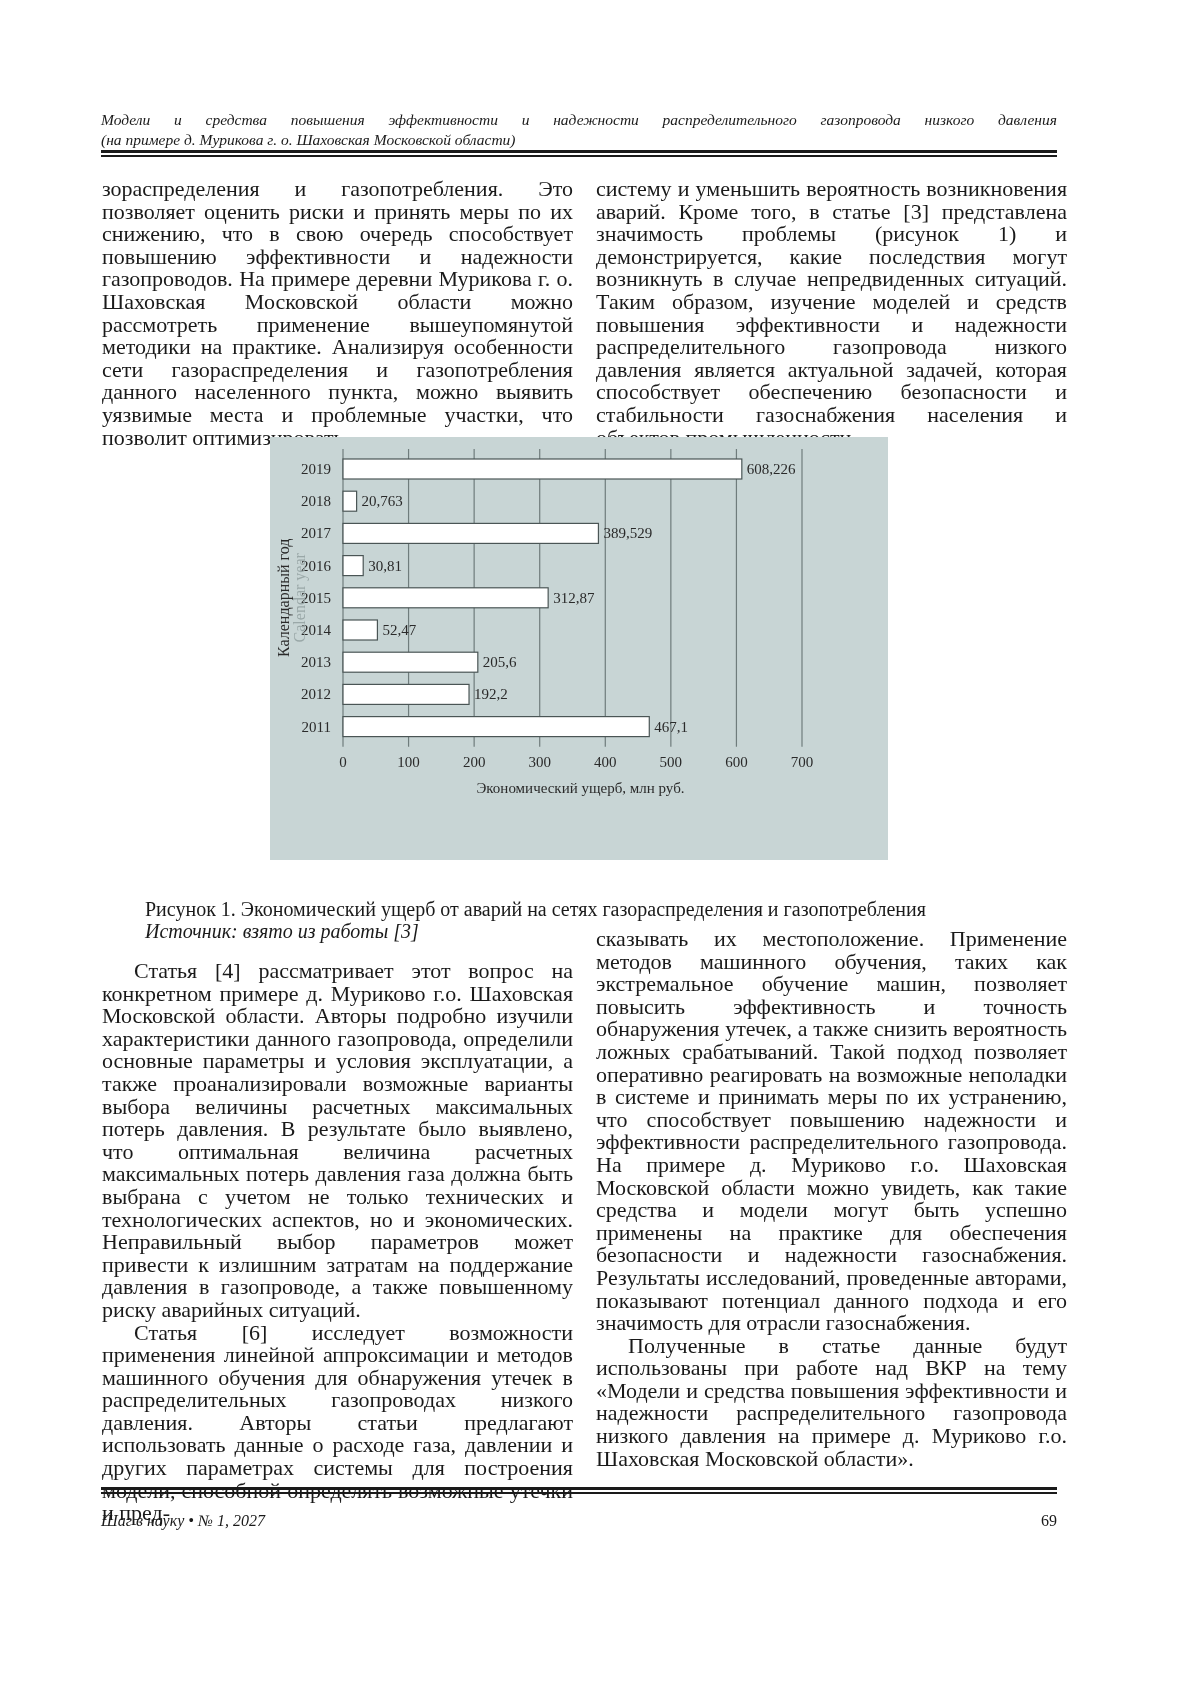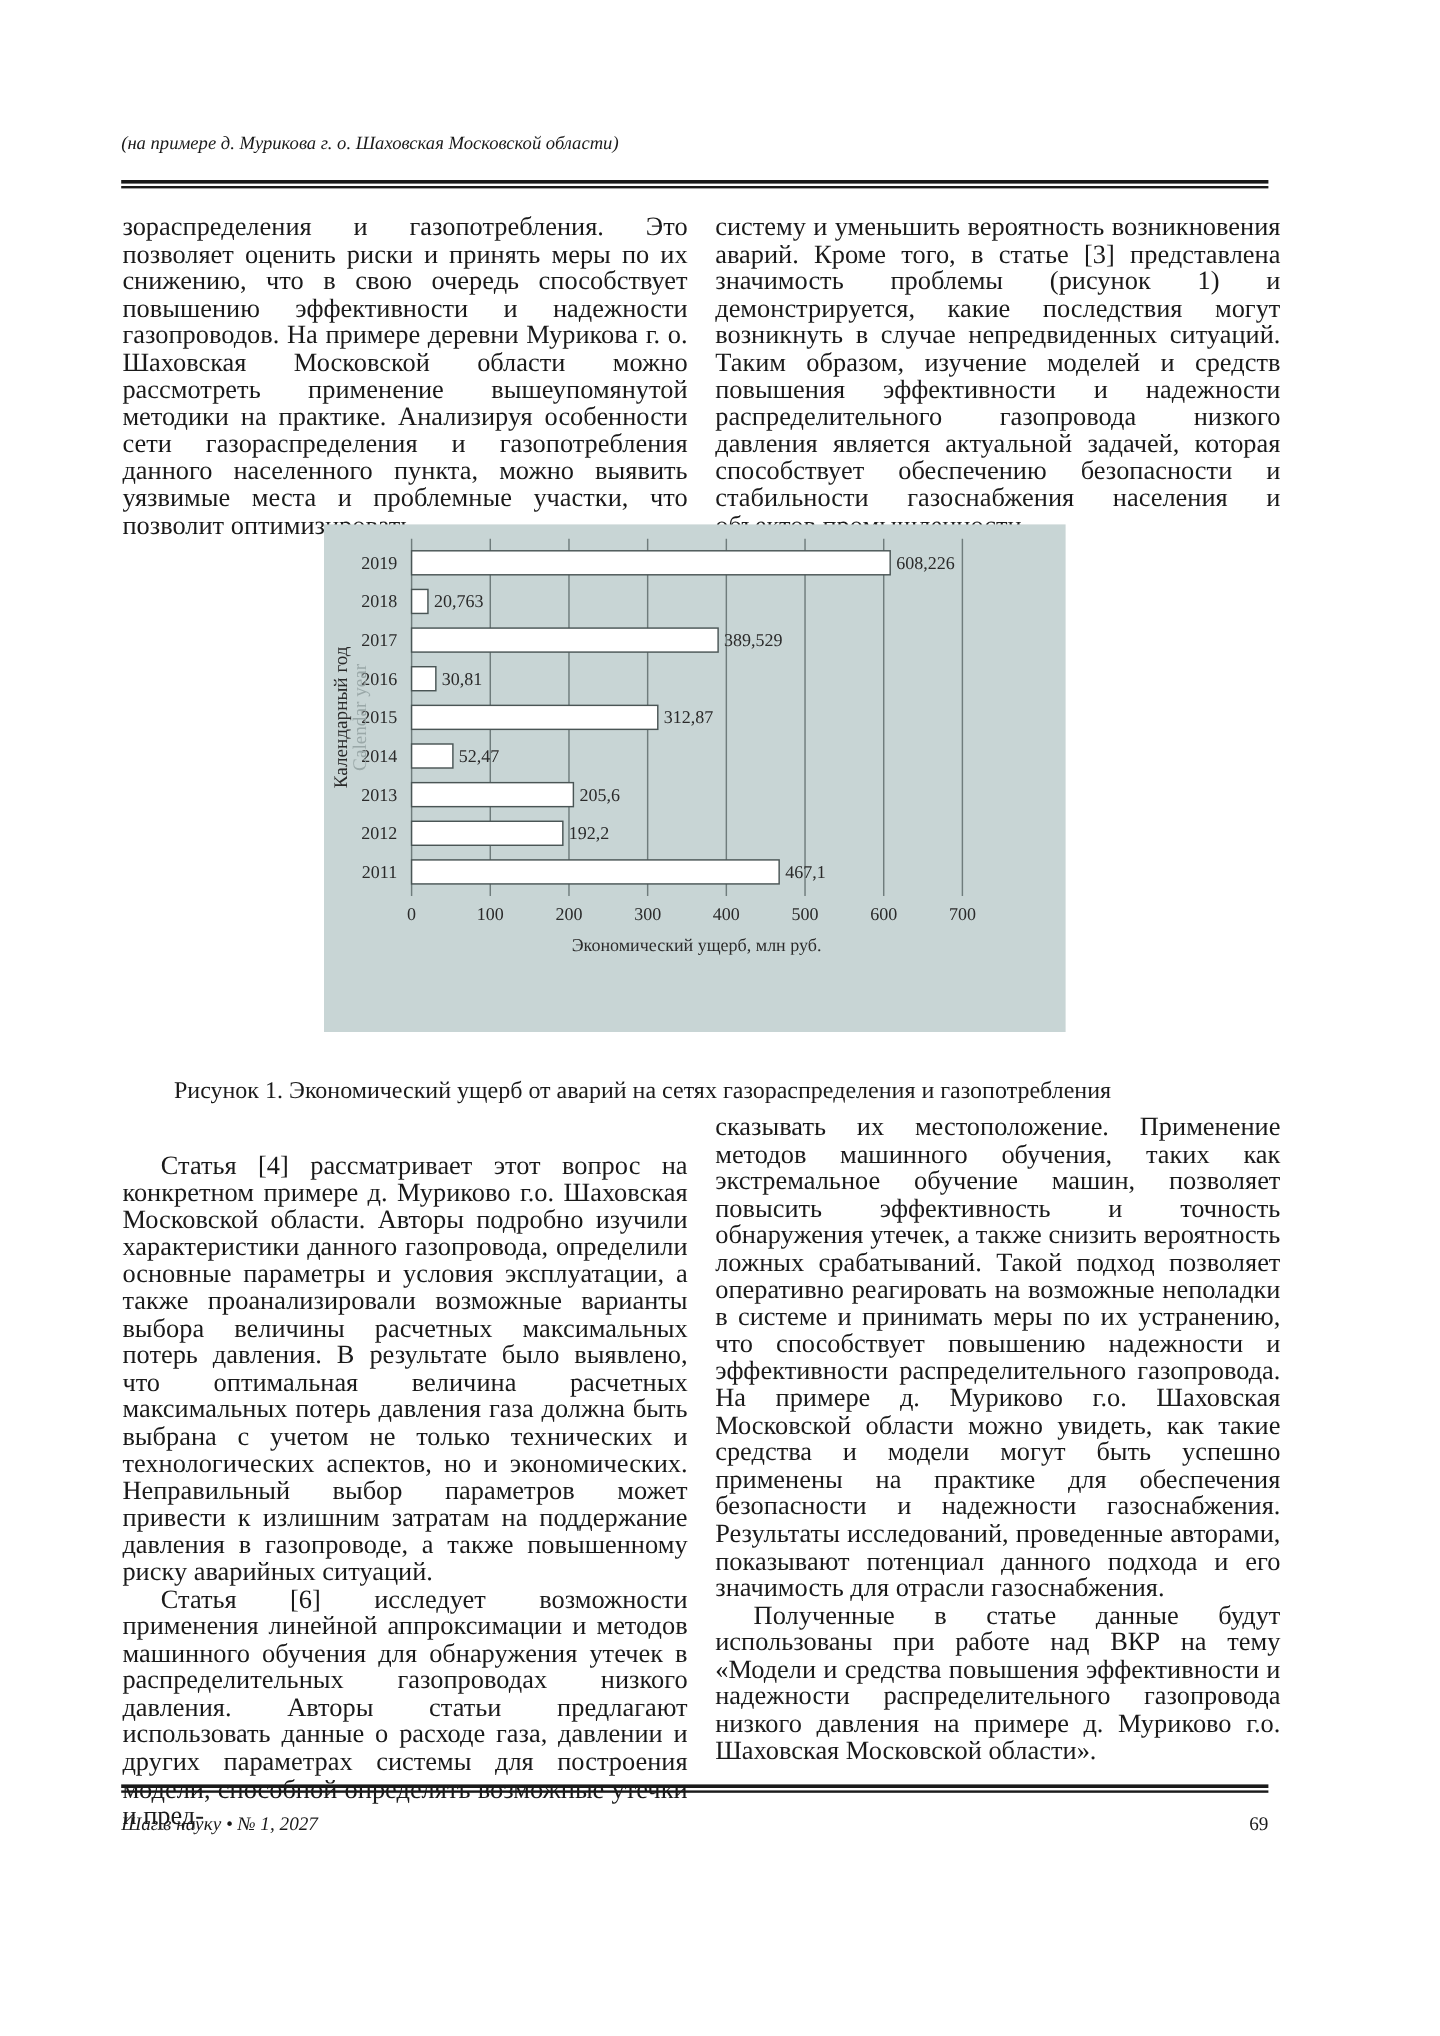--- a/index.html
+++ b/index.html
@@ -21,20 +21,21 @@
   .caption { position: absolute; left: 145px; top: 898px; font-size: 20px; line-height: 22px; }
   .caption .src { font-style: italic; }
   .footer { position: absolute; left: 101px; top: 1512px; width: 956px; font-size: 16px; }
   .footer .journal { font-style: italic; position: absolute; left: 0; top: 0; }
   .footer .page { position: absolute; right: 0; top: 0; }
 </style>
 </head>
 <body>
 
 <div class="header">
+  <span class="l1">Модели и средства повышения эффективности и надежности распределительного газопровода низкого давления</span>
   <span>(на примере д. Мурикова г. о. Шаховская Московской области)</span>
 </div>
 <div class="rule-double" style="top:150px;"></div>
 
 <div class="col col-left" style="top:178px;">
   <p>зораспределения и газопотребления. Это позволяет оценить риски и принять меры по их снижению, что в свою очередь способствует повышению эффективности и надежности газопроводов. На примере деревни Мурикова г. о. Шаховская Московской области можно рассмотреть применение вышеупомянутой методики на практике. Анализируя особенности сети газораспределения и газопотребления данного населенного пункта, можно выявить уязвимые места и проблемные участки, что позволит оптимизировать</p>
 </div>
 <div class="col col-right" style="top:178px;">
   <p>систему и уменьшить вероятность возникновения аварий. Кроме того, в статье [3] представлена значимость проблемы (рисунок 1) и демонстрируется, какие последствия могут возникнуть в случае непредвиденных ситуаций. Таким образом, изучение моделей и средств повышения эффективности и надежности распределительного газопровода низкого давления является актуальной задачей, которая способствует обеспечению безопасности и стабильности газоснабжения населения и объектов промышленности.</p>
 </div>
@@ -85,20 +86,21 @@
       <text x="61" y="294.6" text-anchor="end" font-size="15" fill="#2a2a2a" font-family="&quot;Liberation Serif&quot;, &quot;DejaVu Serif&quot;, serif">2011</text>
       <text x="384.2841428571429" y="294.6" text-anchor="start" font-size="15" fill="#2a2a2a" font-family="&quot;Liberation Serif&quot;, &quot;DejaVu Serif&quot;, serif">467,1</text>
       <text x="310.5" y="355.70000000000005" text-anchor="middle" font-size="15" fill="#2a2a2a" font-family="&quot;Liberation Serif&quot;, &quot;DejaVu Serif&quot;, serif">Экономический ущерб, млн руб.</text>
       <text x="0" y="0" text-anchor="middle" font-size="16" fill="#2a2a2a" font-family="&quot;Liberation Serif&quot;, &quot;DejaVu Serif&quot;, serif" transform="translate(19,160.8) rotate(-90)">Календарный год</text>
       <text x="0" y="0" text-anchor="middle" font-size="16" fill="#9aa8a8" font-family="&quot;Liberation Serif&quot;, &quot;DejaVu Serif&quot;, serif" transform="translate(35,160.8) rotate(-90)">Calendar year</text>
     </svg>
 </div>
 
 <div class="caption">
   <div>Рисунок 1. Экономический ущерб от аварий на сетях газораспределения и газопотребления</div>
+  <div class="src">Источник: взято из работы [3]</div>
 </div>
 
 <div class="col col-left" style="top:960px;">
   <p class="indent">Статья [4] рассматривает этот вопрос на конкретном примере д. Муриково г.о. Шаховская Московской области. Авторы подробно изучили характеристики данного газопровода, определили основные параметры и условия эксплуатации, а также проанализировали возможные варианты выбора величины расчетных максимальных потерь давления. В результате было выявлено, что оптимальная величина расчетных максимальных потерь давления газа должна быть выбрана с учетом не только технических и технологических аспектов, но и экономических. Неправильный выбор параметров может привести к излишним затратам на поддержание давления в газопроводе, а также повышенному риску аварийных ситуаций.</p>
   <p class="indent">Статья [6] исследует возможности применения линейной аппроксимации и методов машинного обучения для обнаружения утечек в распределительных газопроводах низкого давления. Авторы статьи предлагают использовать данные о расходе газа, давлении и других параметрах системы для построения модели, способной определять возможные утечки и пред-</p>
 </div>
 <div class="col col-right" style="top:928px;">
   <p>сказывать их местоположение. Применение методов машинного обучения, таких как экстремальное обучение машин, позволяет повысить эффективность и точность обнаружения утечек, а также снизить вероятность ложных срабатываний. Такой подход позволяет оперативно реагировать на возможные неполадки в системе и принимать меры по их устранению, что способствует повышению надежности и эффективности распределительного газопровода. На примере д. Муриково г.о. Шаховская Московской области можно увидеть, как такие средства и модели могут быть успешно применены на практике для обеспечения безопасности и надежности газоснабжения. Результаты исследований, проведенные авторами, показывают потенциал данного подхода и его значимость для отрасли газоснабжения.</p>
   <p class="indent">Полученные в статье данные будут использованы при работе над ВКР на тему «Модели и средства повышения эффективности и надежности распределительного газопровода низкого давления на примере д. Муриково г.о. Шаховская Московской области».</p>
 </div>

